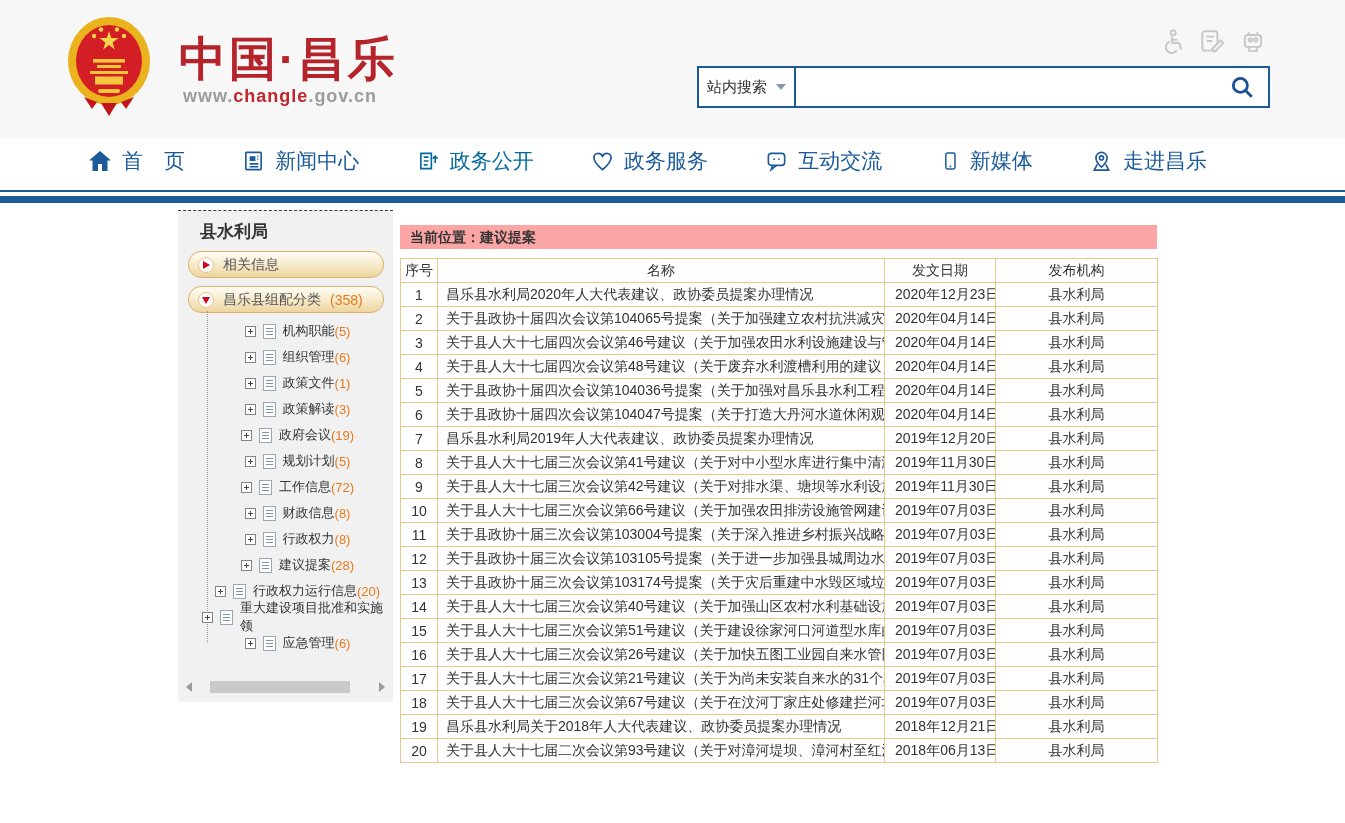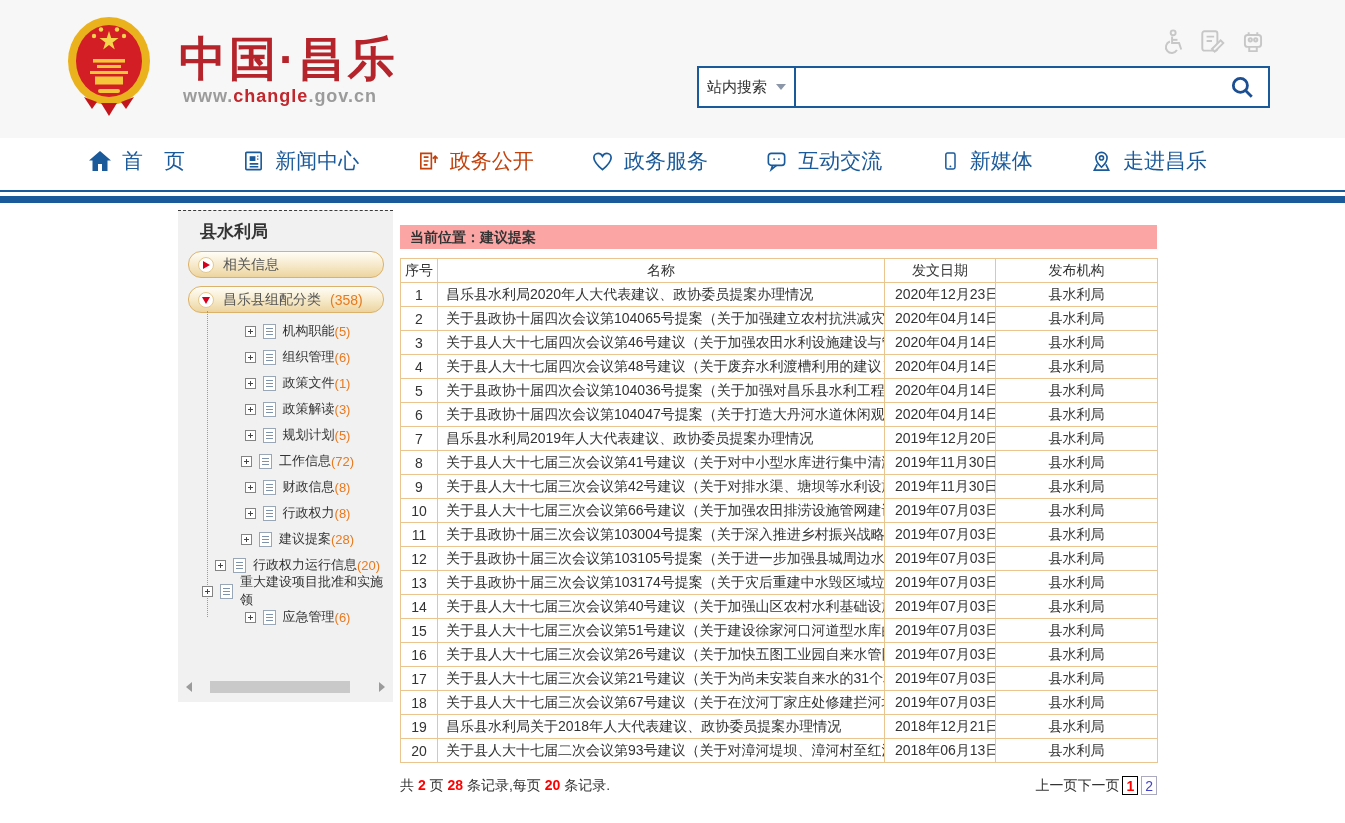--- a/index.html
+++ b/index.html
@@ -27,21 +27,21 @@
   .searchbar input { flex:1; border:none; outline:none; font-size:16px; padding:0 10px;
     font-family:inherit; background:transparent; }
   .search-btn { width:52px; display:flex; align-items:center; justify-content:center;
     background:transparent; border:none; cursor:pointer; }
 
   
   .nav { position:absolute; left:0; top:138px; width:1345px; height:46px; background:#fff;
     display:flex; align-items:center; justify-content:space-between; padding:0 138px 0 88px; }
   .nav-item { display:flex; align-items:center; gap:10px; font-size:21px; color:#1b5a9a;
     cursor:pointer; white-space:nowrap; }
-  .nav-item.active { color:#c2410c; }
+  .nav-item.active { color:#0369a1; }
   .nav-item svg { display:block; }
   .line-thin  { position:absolute; left:0; top:190px; width:1345px; height:2px; background:#1b5a9a; }
   .line-thick { position:absolute; left:0; top:196px; width:1345px; height:7px; background:#1b5a9a; }
 
   
   .sidebar { position:absolute; left:178px; top:210px; width:215px; height:492px;
     background:#f1f1f1; border-top:1px dashed #3a3a3a; }
   .sidebar-title { margin:9px 0 2px 22px; font-size:17px; font-weight:bold; color:#333; }
   .side-btn { margin:8px 9px 0 10px; height:27px; border:1px solid #dcb26a; border-radius:13px;
     background:linear-gradient(#fffdf6, #f6e9c8 55%, #ecd49e); display:flex; align-items:center;
@@ -255,20 +255,26 @@
         </div>
       <div class="tree-item">
           <span class="plus-box"></span>
           <span class="doc-ic"></span>
           <span>政策解读</span>
           <span class="side-count">(3)</span>
         </div>
       <div class="tree-item">
           <span class="plus-box"></span>
           <span class="doc-ic"></span>
+          <span>政府会议</span>
+          <span class="side-count">(19)</span>
+        </div>
+      <div class="tree-item">
+          <span class="plus-box"></span>
+          <span class="doc-ic"></span>
           <span>规划计划</span>
           <span class="side-count">(5)</span>
         </div>
       <div class="tree-item">
           <span class="plus-box"></span>
           <span class="doc-ic"></span>
           <span>工作信息</span>
           <span class="side-count">(72)</span>
         </div>
       <div class="tree-item">
@@ -451,32 +457,15 @@
           </tr>
       <tr>
             <td class="c-seq">20</td>
             <td class="c-title"><a>关于县人大十七届二次会议第93号建议（关于对漳河堤坝、漳河村至红河段堤坝...</a></td>
             <td class="c-date">2018年06月13日</td>
             <td class="c-org">县水利局</td>
           </tr>
     </tbody>
       </table>
 
-    <div class="list-footer">
-      <div class="stats">
-        <span>共</span>
-        <b>2</b>
-        <span>页</span>
-        <b>28</b>
-        <span>条记录,每页</span>
-        <b>20</b>
-        <span>条记录.</span>
-      </div>
-      <div class="pager">
-        <a class="nav-link">上一页</a>
-        <a class="nav-link">下一页</a>
-        <span class="page-box current">1</span>
-        <span class="page-box other">2</span>
-      </div>
-    </div>
   </div>
 
 </div>
 
 </body></html>

